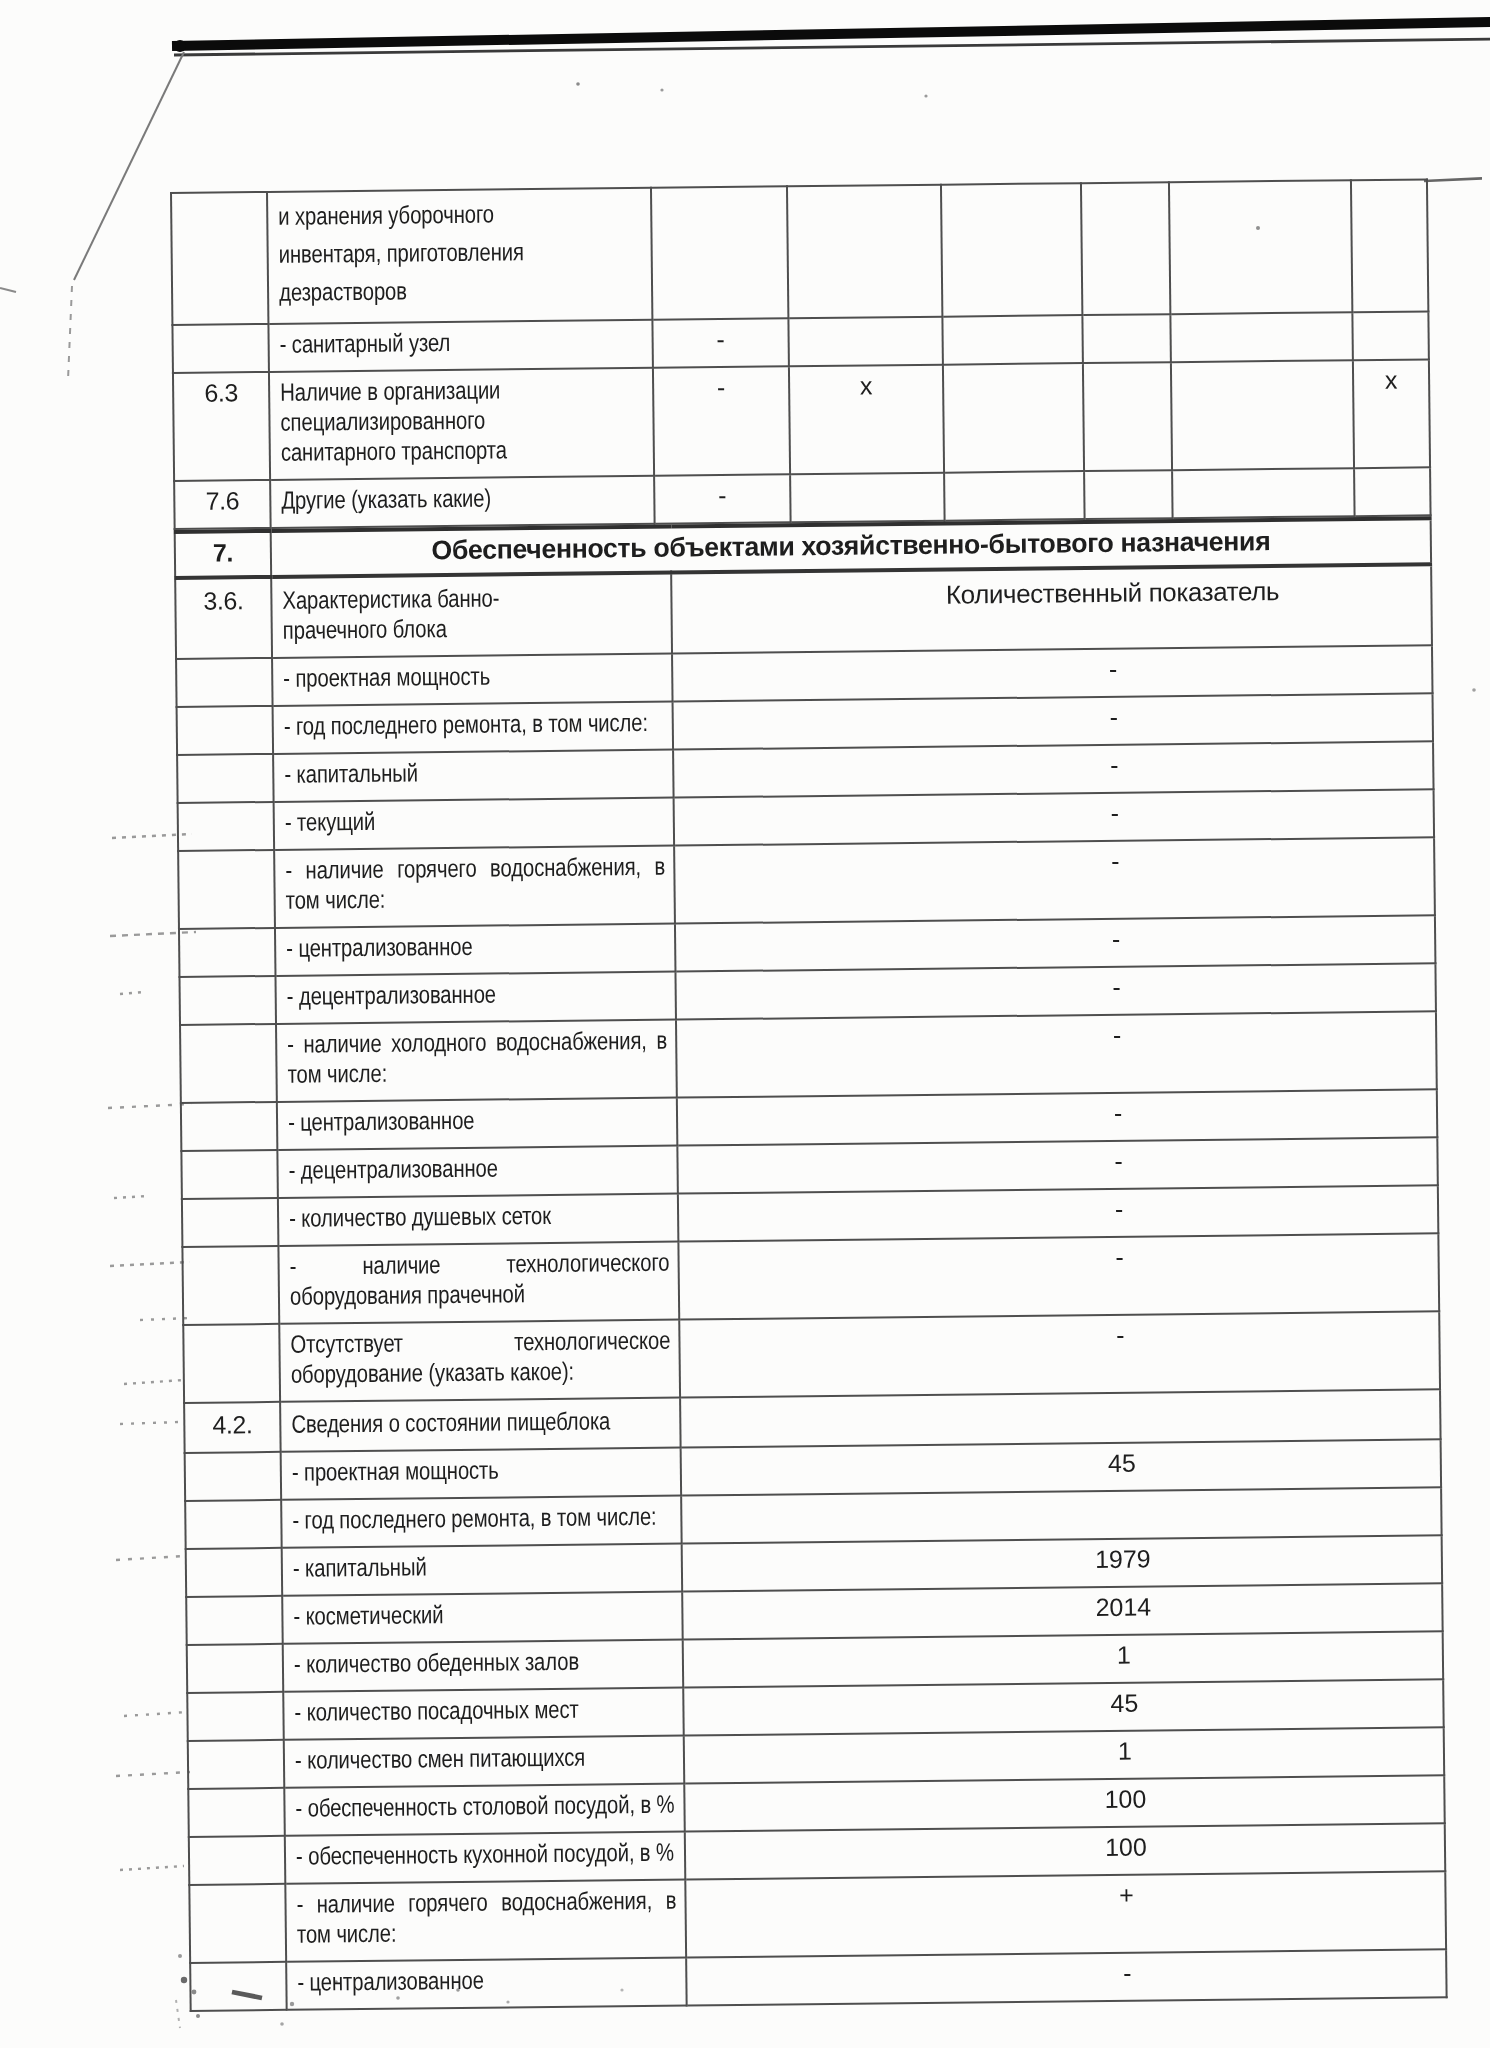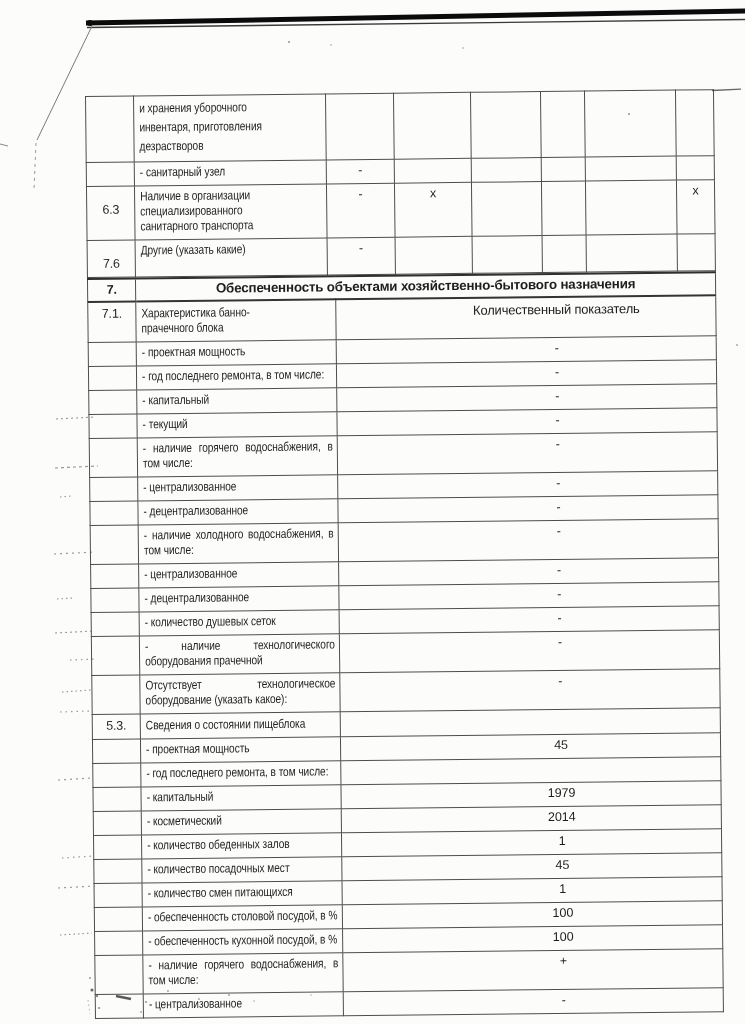--- a/index.html
+++ b/index.html
@@ -16,21 +16,21 @@
     transform:rotate(-0.62deg);transform-origin:0 0;
   }
   table{border-collapse:collapse;table-layout:fixed;width:628px;}
   td{
     border:1.5px solid #4e4e4e;
     vertical-align:top;
     font-size:12.5px;line-height:15px;
     padding:3px 3px 5px 3px;
     overflow:visible;
   }
-  td.num{text-align:center;padding-top:16px;letter-spacing:-0.2px;}
+  td.num{text-align:center;padding-top:3px;letter-spacing:-0.2px;}
   td.lbl{padding-left:5px;padding-right:2px;}
   .lbl-in{
     display:inline-block;width:233px;
     transform:scaleX(0.815);transform-origin:0 0;
     white-space:normal;letter-spacing:-0.1px;
   }
   .pre .lbl-in{white-space:pre-line;}
   .cont .lbl-in{line-height:19px;}
   .wrap .lbl-in{text-align:justify;}
   td.subhdr .lbl-in{width:196px;}
@@ -162,21 +162,21 @@
       <col style="width:48px">
         <col style="width:200px">
         <col style="width:380px">
     </colgroup>
     <tbody id="s7-body">
         <tr class="sect">
           <td class="num">7.</td>
           <td class="title" colspan="2">Обеспеченность объектами хозяйственно-бытового назначения</td>
         </tr>
         <tr class="subrow">
-          <td class="num">7.1.</td>
+          <td class="num">3.6.</td>
           <td class="lbl subhdr"><span class="lbl-in">Характеристика банно-прачечного блока</span></td>
           <td class="val valhdr">Количественный показатель</td>
         </tr>
         <tr>
           <td class="num"></td>
           <td class="lbl"><span class="lbl-in">- проектная мощность</span></td>
           <td class="val">-</td>
         </tr>
         <tr>
           <td class="num"></td>
@@ -232,21 +232,21 @@
           <td class="num"></td>
           <td class="lbl wrap"><span class="lbl-in">- наличие технологического оборудования прачечной</span></td>
           <td class="val">-</td>
         </tr>
         <tr>
           <td class="num"></td>
           <td class="lbl wrap"><span class="lbl-in">Отсутствует технологическое оборудование (указать какое):</span></td>
           <td class="val">-</td>
         </tr>
         <tr class="subrow">
-          <td class="num">5.3.</td>
+          <td class="num">4.2.</td>
           <td class="lbl subhdr"><span class="lbl-in">Сведения о состоянии пищеблока</span></td>
           <td class="val"></td>
         </tr>
         <tr>
           <td class="num"></td>
           <td class="lbl"><span class="lbl-in">- проектная мощность</span></td>
           <td class="val">45</td>
         </tr>
         <tr>
           <td class="num"></td>

